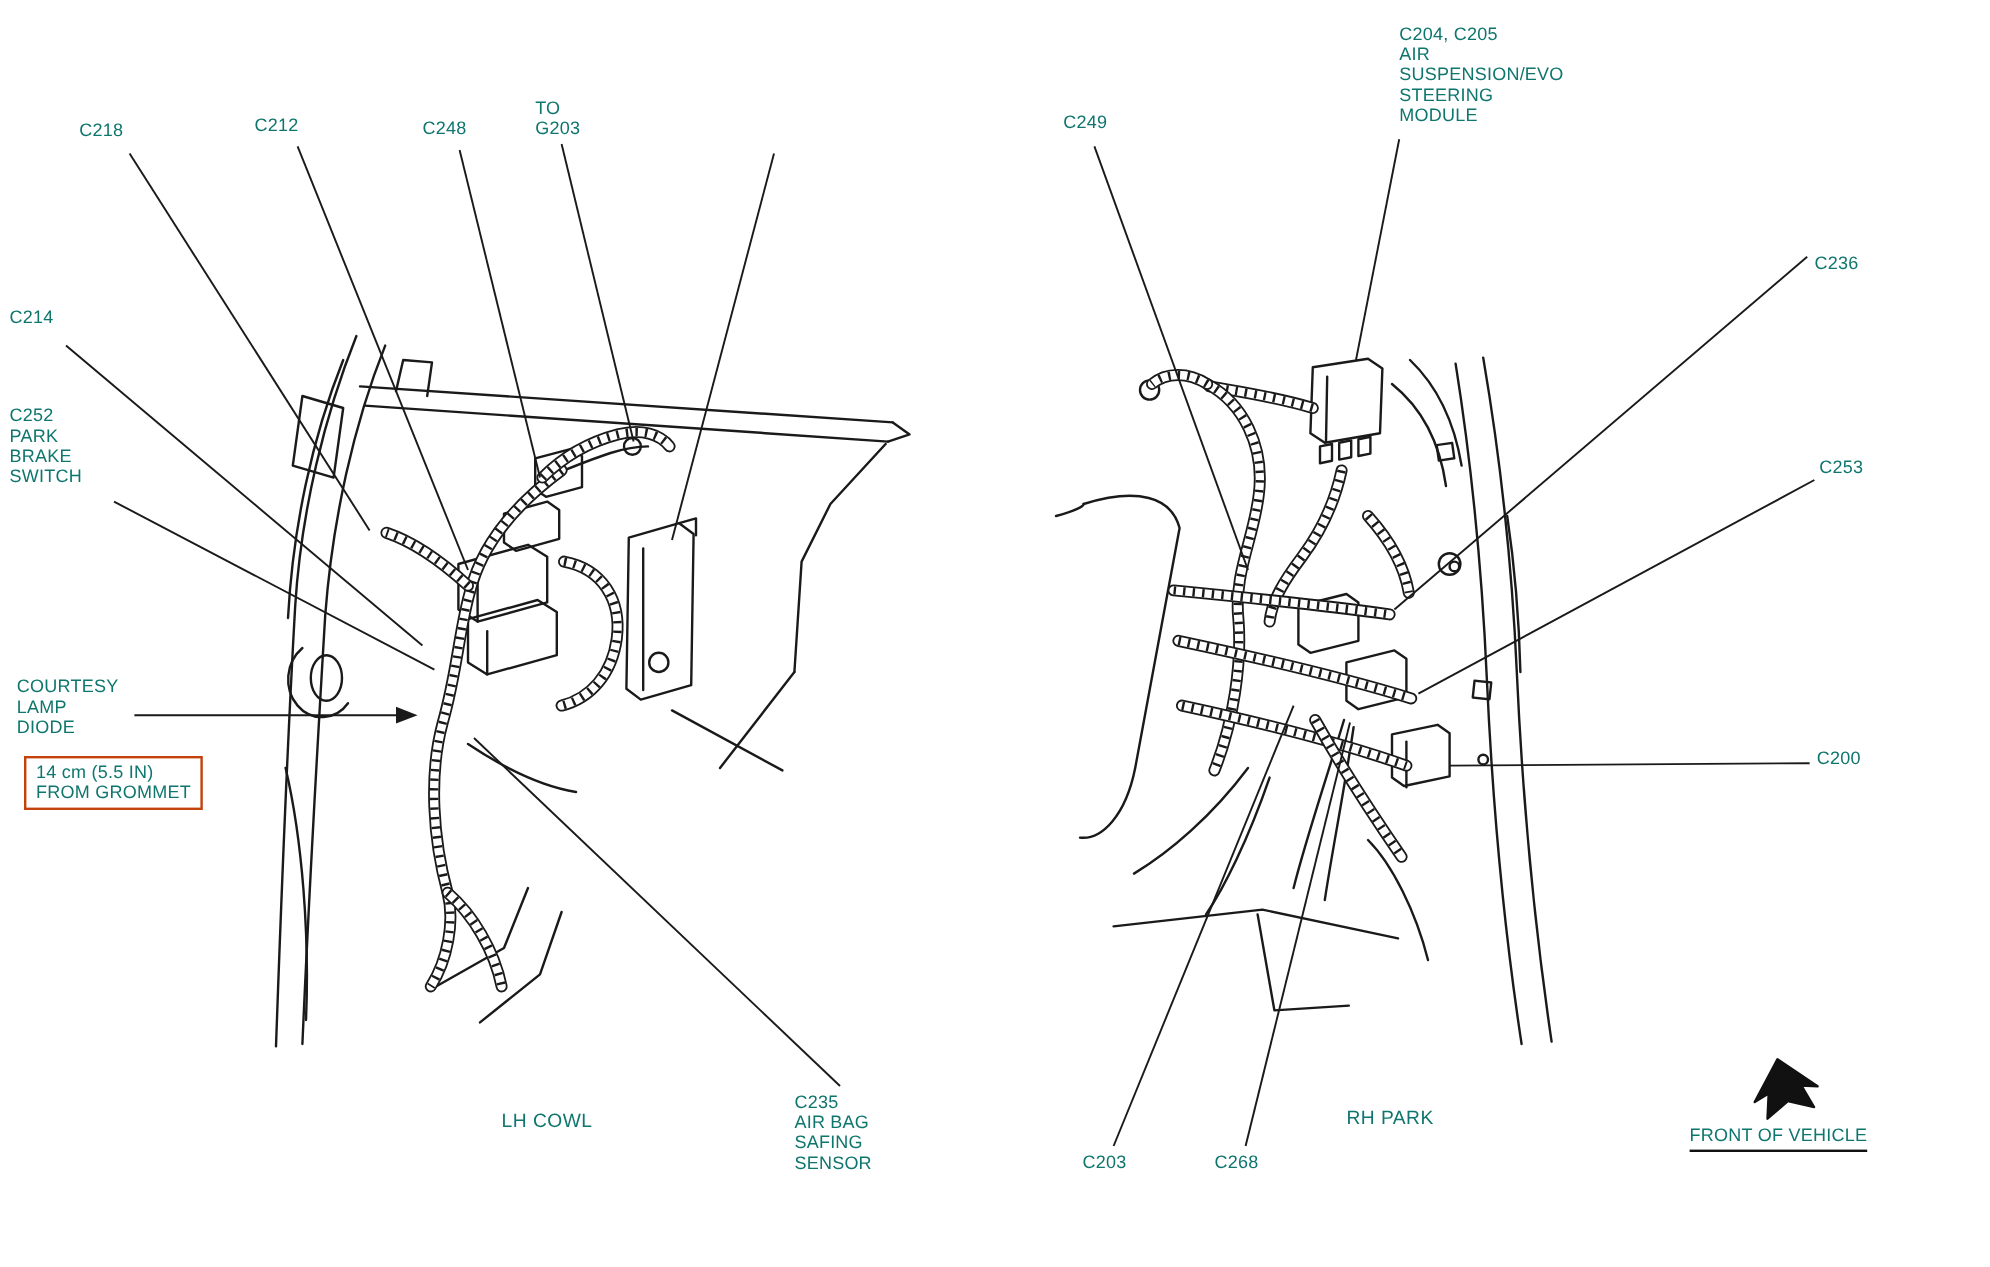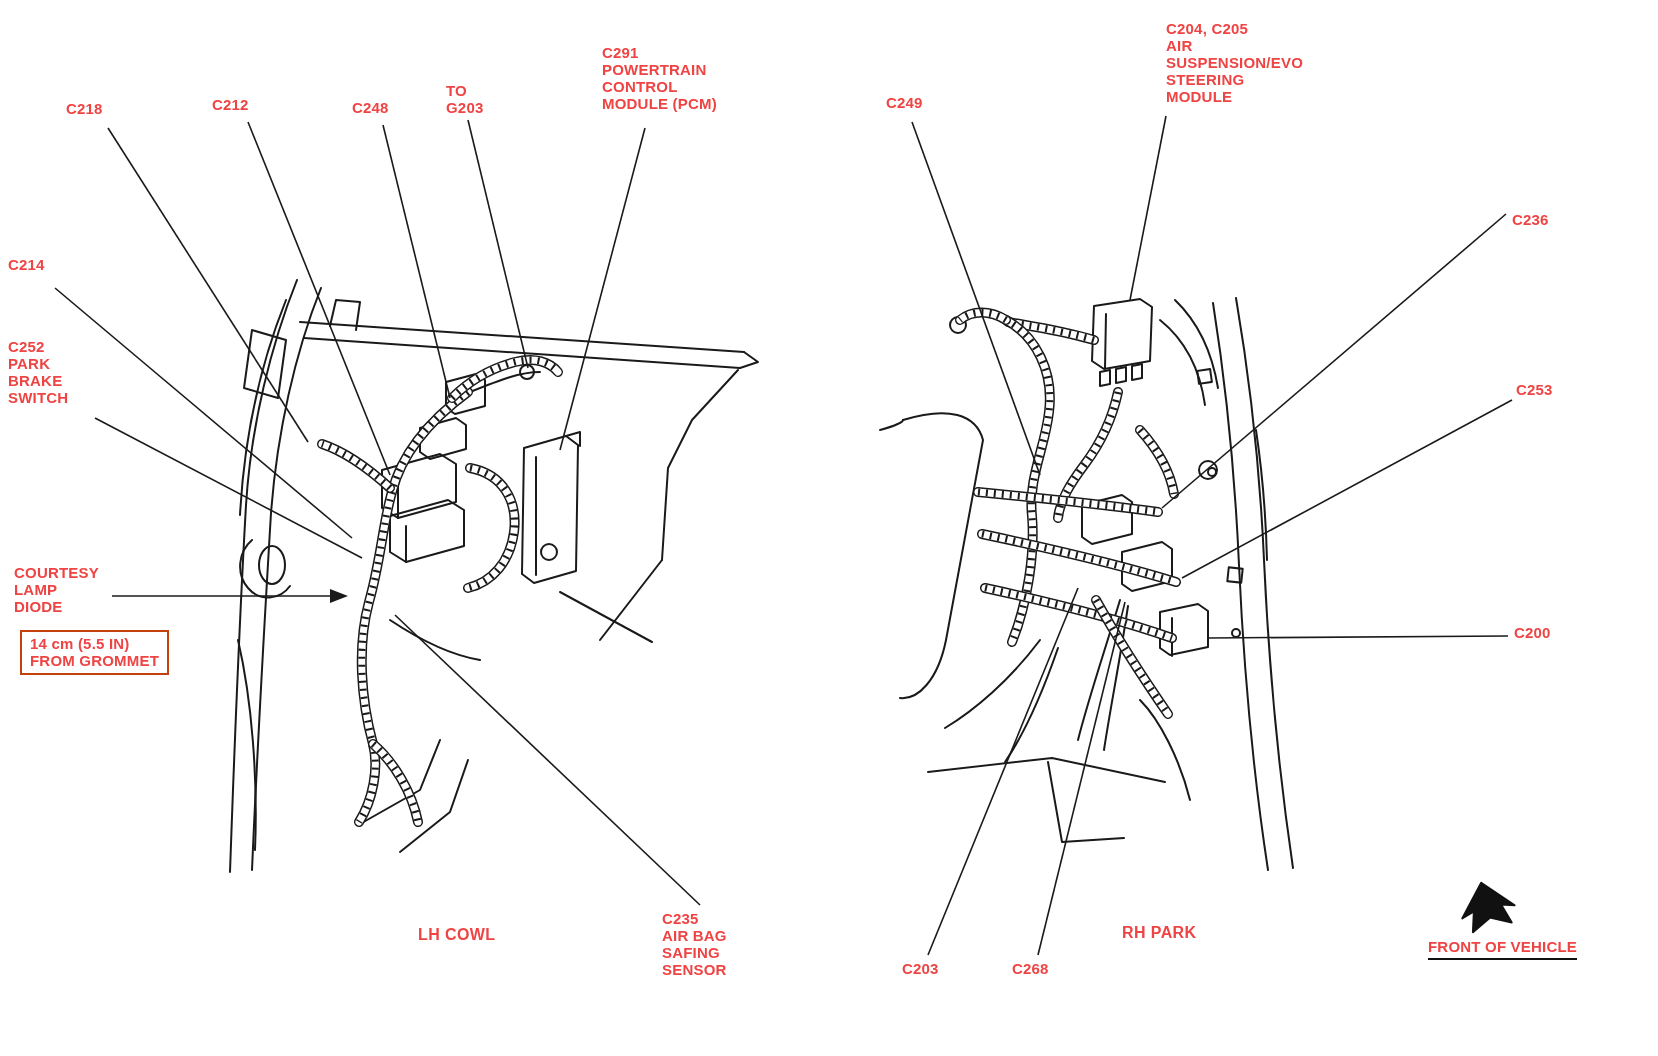--- a/index.html
+++ b/index.html
@@ -7,35 +7,34 @@
     position:relative;
     width:1658px;height:1056px;
     background:#ffffff;
     font-family:"Liberation Sans", sans-serif;
     overflow:hidden;
   }
   .art-layer{position:absolute;left:0;top:0;}
   .label{
     position:absolute;
     font-size:15px;
-    font-weight:700;
+    font-weight:400;
     line-height:17px;
-    color:#ef4444;
+    color:#0f766e;
     white-space:pre-line;
     letter-spacing:.2px;
   }
   .caption{font-size:16px;letter-spacing:.4px;}
   .boxed{
     border:2px solid #c2410c;
     padding:3px 8px 4px 8px;
   }
   .underlined{
     border-bottom:2px solid #111;
     padding-bottom:3px;
-    margin-left:20px;
   }
   
   .tube-outer{stroke:#1a1a1a;stroke-width:10;fill:none;stroke-linecap:round;}
   .tube-inner{stroke:#ffffff;stroke-width:7;fill:none;stroke-linecap:round;}
   .tube-bands{stroke:#1a1a1a;stroke-width:7;fill:none;stroke-dasharray:2 6;stroke-linecap:butt;}
   .art{stroke:#1a1a1a;fill:none;stroke-width:2;stroke-linecap:round;stroke-linejoin:round;}
   .leaders{stroke:#1a1a1a;fill:none;stroke-width:1.6;}
 </style>
 </head>
 <body>
@@ -209,24 +208,20 @@
     <g transform="rotate(-14 1487 906)">
       <polygon points="1487,882 1514,912 1501,908 1507,928 1487,918 1467,928 1473,908 1460,912" fill="#111" stroke="#111" stroke-width="2" stroke-linejoin="round"></polygon>
     </g>
   </svg>
 
   <div class="label" style="left:66px;top:100px">C218</div>
   <div class="label" style="left:212px;top:96px">C212</div>
   <div class="label" style="left:352px;top:99px">C248</div>
   <div class="label" style="left:446px;top:82px">TO
 G203</div>
-  <div class="label" style="left:602px;top:44px">C291
-POWERTRAIN
-CONTROL
-MODULE (PCM)</div>
   <div class="label" style="left:8px;top:256px">C214</div>
   <div class="label" style="left:8px;top:338px">C252
 PARK
 BRAKE
 SWITCH</div>
   <div class="label" style="left:14px;top:564px">COURTESY
 LAMP
 DIODE</div>
   <div class="label boxed" style="left:20px;top:630px">14 cm (5.5 IN)
 FROM GROMMET</div>

